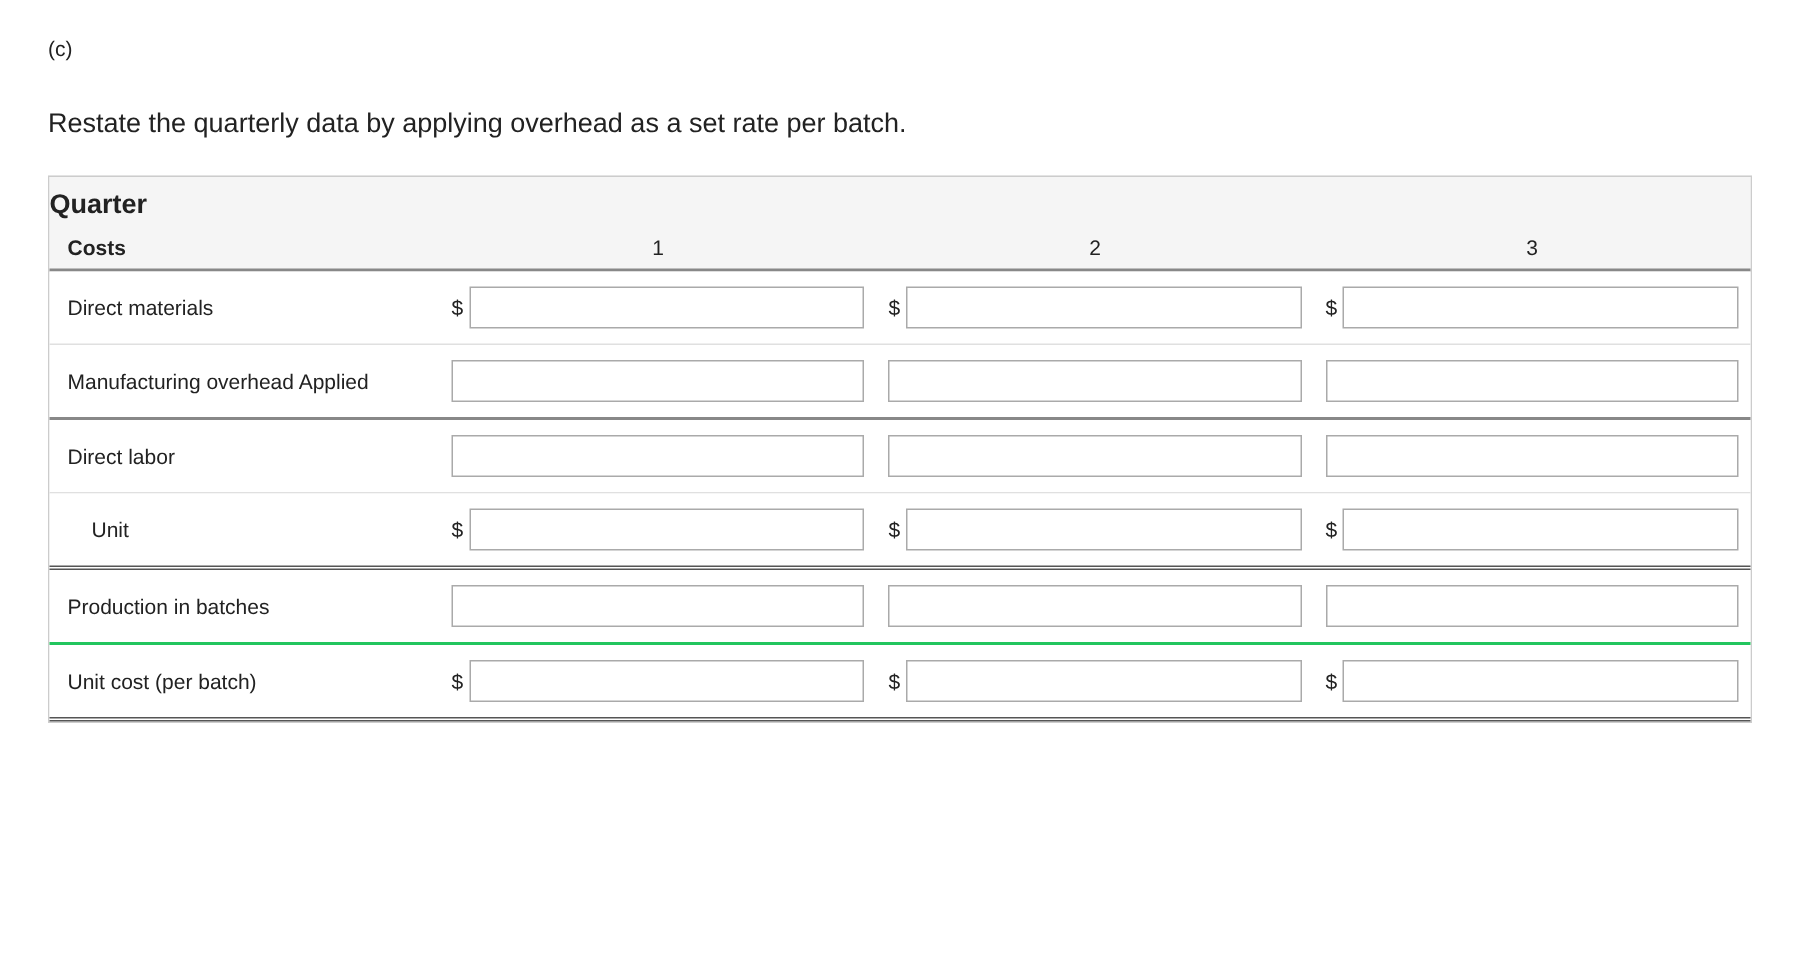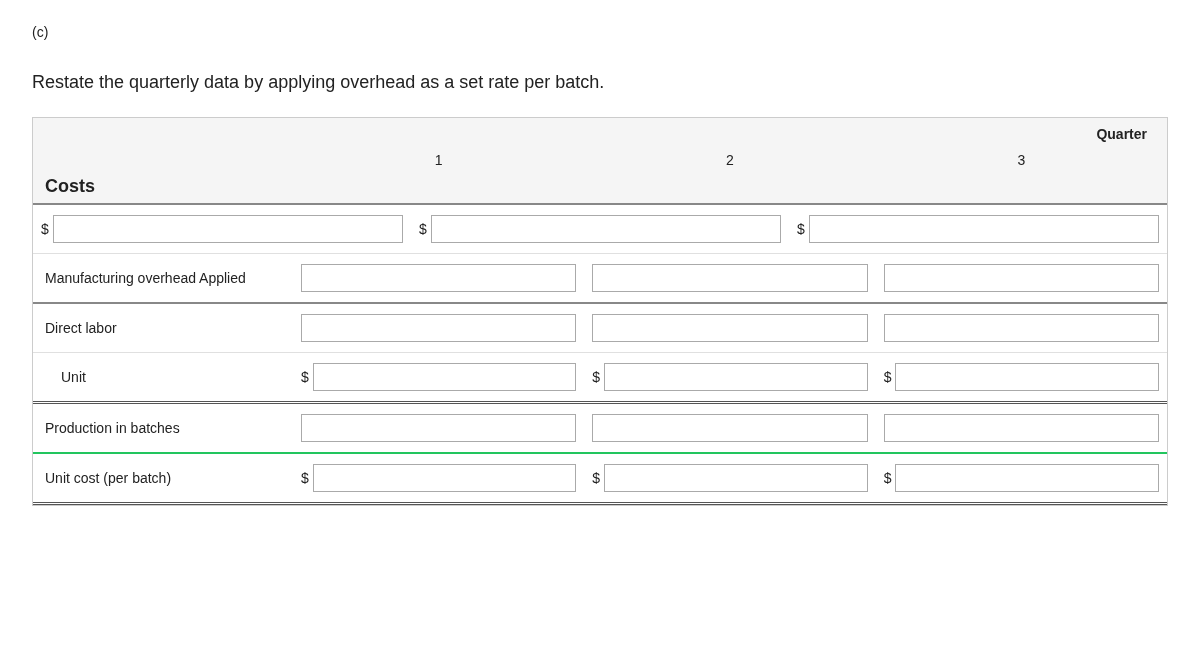--- a/index.html
+++ b/index.html
@@ -29,39 +29,38 @@
       border: 1px solid #ccc;
       background: #f5f5f5;
     }
     .quarter-header-row {
       display: flex;
       justify-content: flex-end;
       padding: 8px 0 4px 0;
       background: #f5f5f5;
     }
     .quarter-label {
-      text-align: right;
+      text-align: left;
       font-weight: bold;
-      font-size: 14px;
+      font-size: 18px;
       flex: 3;
       padding-right: 20px;
     }
     .col-headers-row {
       display: flex;
       border-bottom: 2px solid #888;
       background: #f5f5f5;
       padding-bottom: 6px;
     }
     .row-label-col {
       flex: 0 0 260px;
       padding-left: 12px;
       font-weight: bold;
-      font-size: 18px;
+      font-size: 14px;
       padding-top: 6px;
-      margin-top: 24px;
     }
     .col-header {
       flex: 1;
       text-align: center;
       font-size: 14px;
       font-weight: normal;
       padding-top: 6px;
     }
     .data-row {
       display: flex;
@@ -112,20 +111,21 @@
   </div>
 
   <div class="col-headers-row">
     <div class="row-label-col">Costs</div>
     <div class="col-header">1</div>
     <div class="col-header">2</div>
     <div class="col-header">3</div>
   </div>
 
   <div class="data-row">
+    <div class="data-row-label">Direct materials</div>
     <div class="cell">
       <span class="currency-sign">$</span>
       <div class="input-box"></div>
     </div>
     <div class="cell">
       <span class="currency-sign">$</span>
       <div class="input-box"></div>
     </div>
     <div class="cell">
       <span class="currency-sign">$</span>

